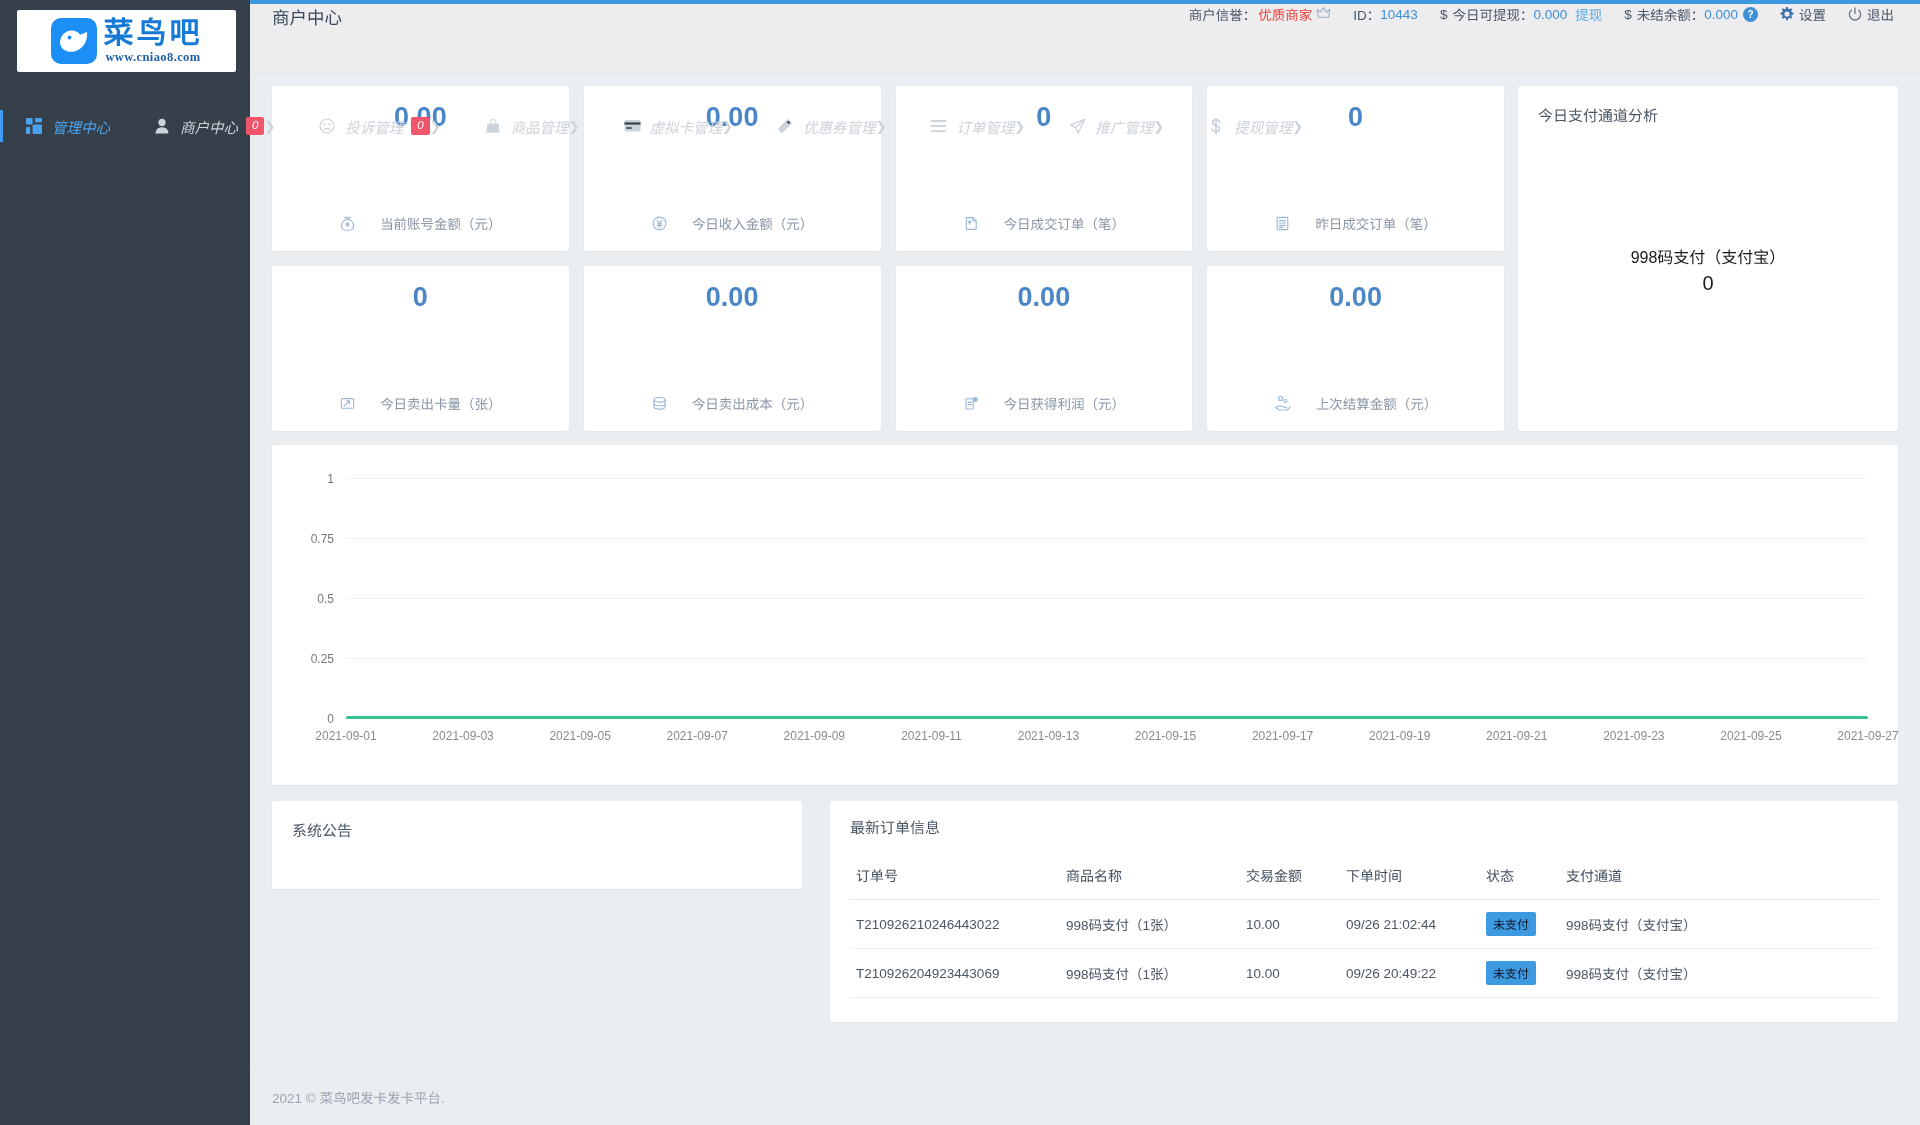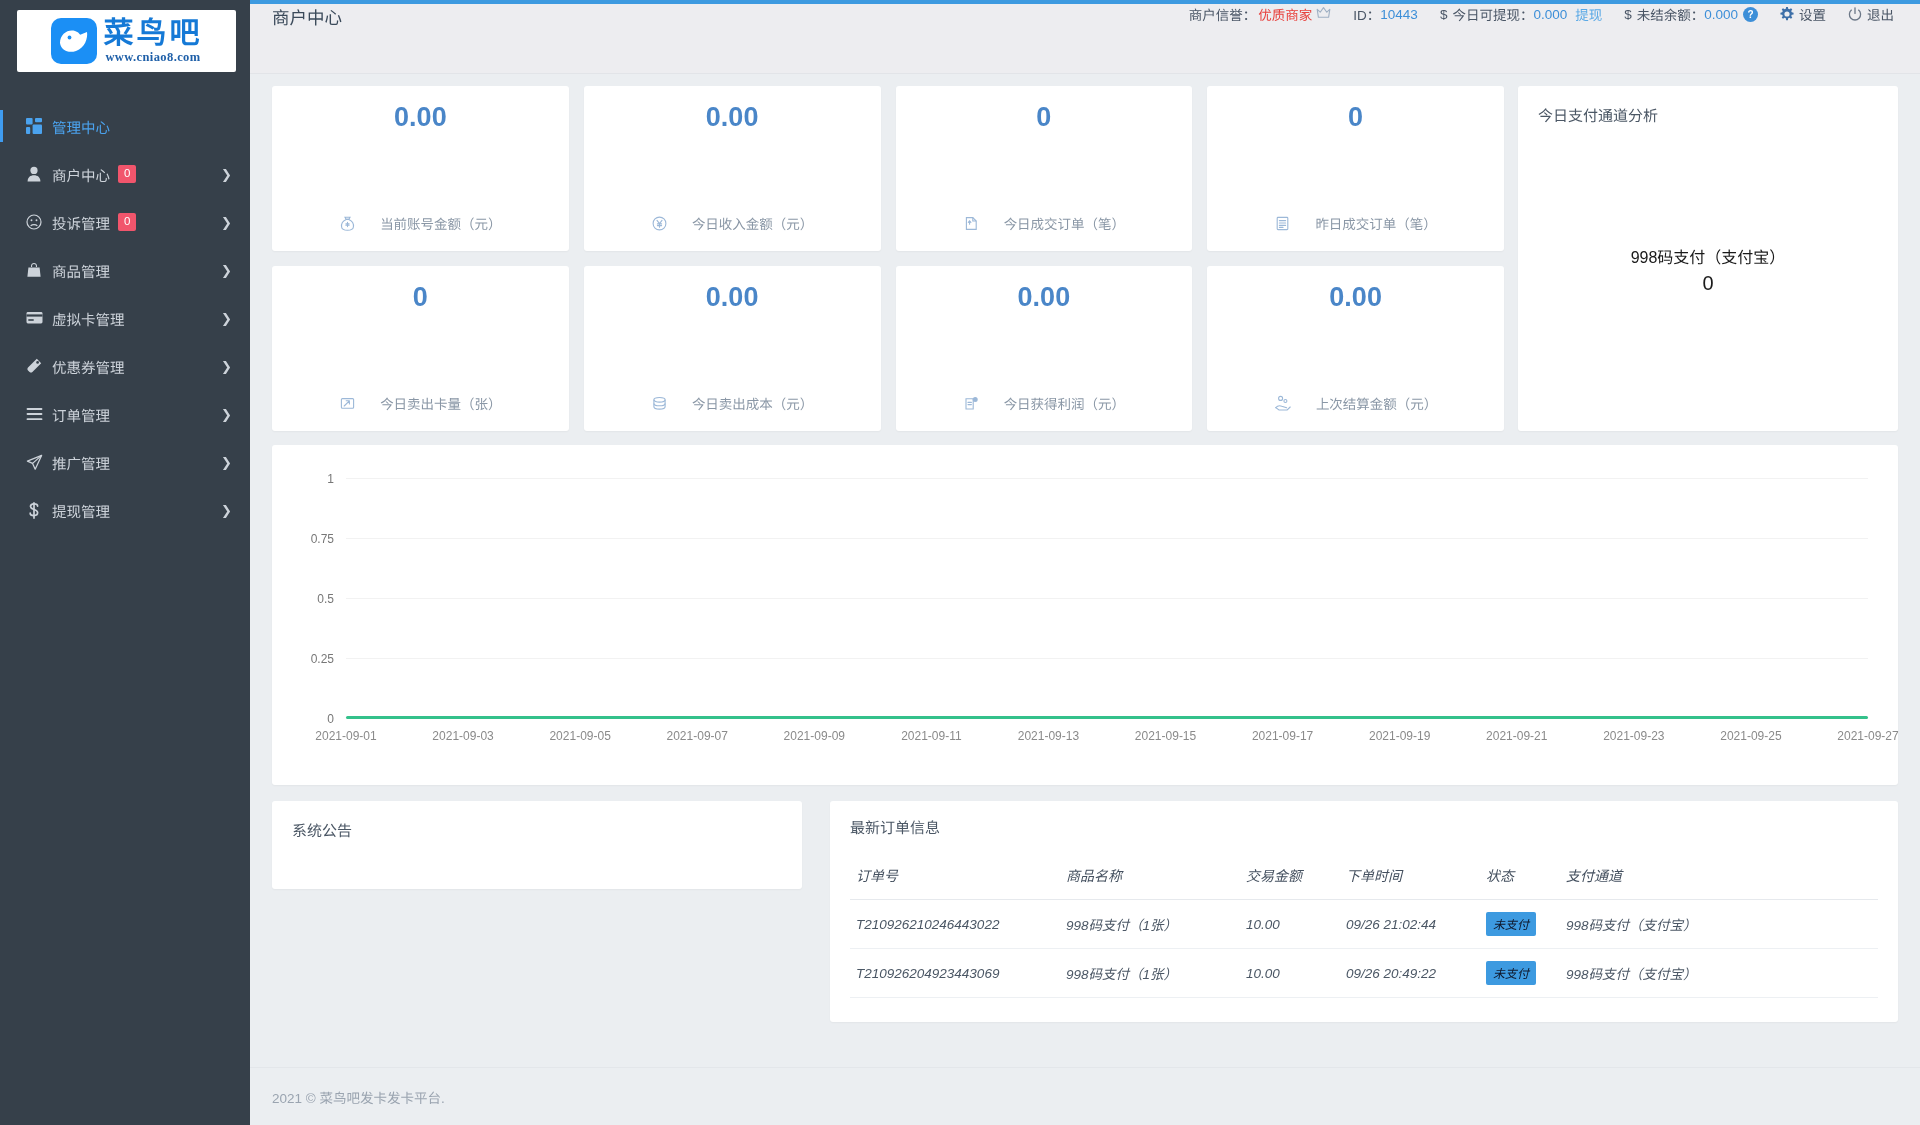--- a/index.html
+++ b/index.html
@@ -39,21 +39,21 @@
   .logo-cn {
     font-family: "DejaVu Sans", sans-serif;
     font-size: 30px; font-weight: 700; color: #1579d6; letter-spacing: 3px;
   }
   .logo-url {
     font-family: "Liberation Serif", serif;
     font-size: 12.5px; font-weight: 700; color: #1e5fa8; letter-spacing: 0.4px;
     margin-top: 3px;
   }
 
-  .nav { margin-top: 18px; display: flex; flex-direction: column; }
+  .nav { margin-top: 18px; display: flex; flex-direction: row; font-style: italic; }
   .nav-item {
     display: flex; align-items: center;
     height: 48px;
     padding: 0 18px 0 26px;
     color: #cdd3da;
     font-size: 14.5px;
     cursor: pointer;
     position: relative;
   }
   .nav-item.active { color: #4ba3ef; }
@@ -178,21 +178,21 @@
     background: #fff; border-radius: 3px;
     padding: 18px 20px 22px;
     min-height: 88px;
     box-shadow: 0 1px 2px rgba(0,0,0,0.04);
   }
   .orders-card {
     flex: 1; background: #fff; border-radius: 3px;
     padding: 15px 20px 24px;
     box-shadow: 0 1px 2px rgba(0,0,0,0.04);
   }
-  table.orders { width: 100%; border-collapse: collapse; margin-top: 20px; font-style: italic; }
+  table.orders { width: 100%; border-collapse: collapse; margin-top: 20px; }
   table.orders th {
     text-align: left; font-weight: normal;
     font-size: 14px; color: #44505f;
     padding: 8px 6px 14px 6px;
     border-bottom: 1px solid #e6e9ed;
   }
   table.orders td {
     font-size: 13.5px; color: #4b5765;
     padding: 12px 6px;
     border-bottom: 1px solid #edf0f3;

